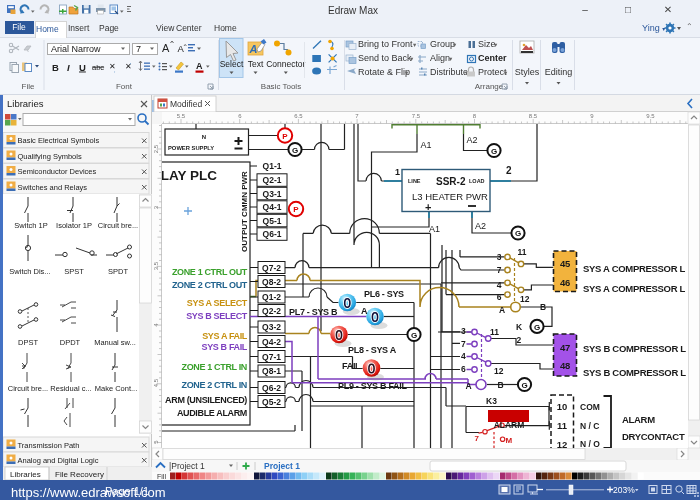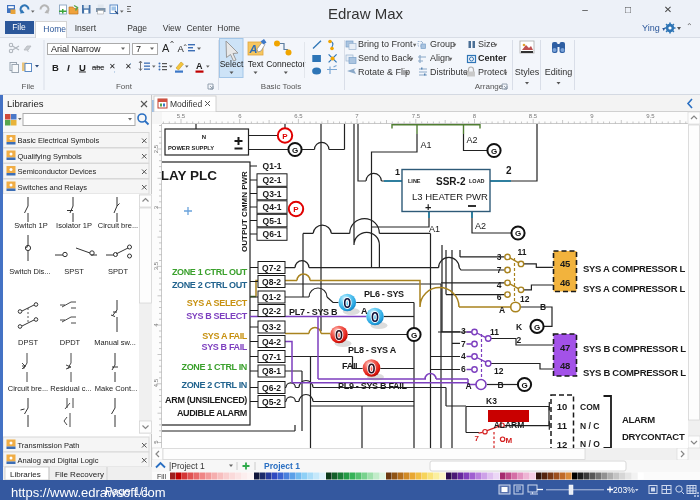--- a/index.html
+++ b/index.html
@@ -1,25 +1,25 @@
 <!DOCTYPE html>
 <html><head><meta charset="utf-8">
 <style>
 *{margin:0;padding:0;box-sizing:border-box}
 html,body{width:700px;height:500px;overflow:hidden;font-family:"Liberation Sans",sans-serif;background:#fff}
 #app{position:relative;width:700px;height:500px}
 .abs{position:absolute}
 
 #titlebar{left:0;top:0;width:700px;height:20px;background:#edf1f8;border-bottom:0}
-#title{left:328px;top:5px;font-size:15px;color:#333}
+#title{left:328px;top:5px;font-size:10px;color:#333}
 .winbtn{top:4px;width:14px;height:12px;color:#444;font-size:10px;line-height:11px;text-align:center}
 
 #tabrow{left:0;top:20px;width:700px;height:18px;background:#edf1f8;border-bottom:1px solid #d8dde6}
 #filetab{left:4.5px;top:21px;width:29px;height:13px;background:#2b579a;color:#fff;font-size:8.5px;text-align:center;line-height:13px}
-.rtab{top:20.5px;height:14px;font-size:8.5px;color:#333;line-height:14px;text-align:right}
+.rtab{top:20.5px;height:14px;font-size:8.5px;color:#333;line-height:14px;text-align:left}
 #hometab{background:#fff;border:1px solid #d4d4d4;border-bottom:none;color:#2b579a;height:17px}
 
 #ribbon{left:0;top:38px;width:700px;height:57px;background:#f3f6fb;border-bottom:1px solid #d4d9e2}
 
 #bluestrip{left:0;top:95px;width:3px;height:385px;background:#4472c4}
 #leftpanel{left:3px;top:95px;width:149px;height:385px;background:#f7f7f7;border-right:1px solid #c8c8c8}
 
 #docarea{left:152px;top:95px;width:548px;height:385px;background:#f3f3f3}
 
 #statusbar{left:0;top:480px;width:700px;height:20px;background:#34589f;color:#fff;font-size:8.5px}

